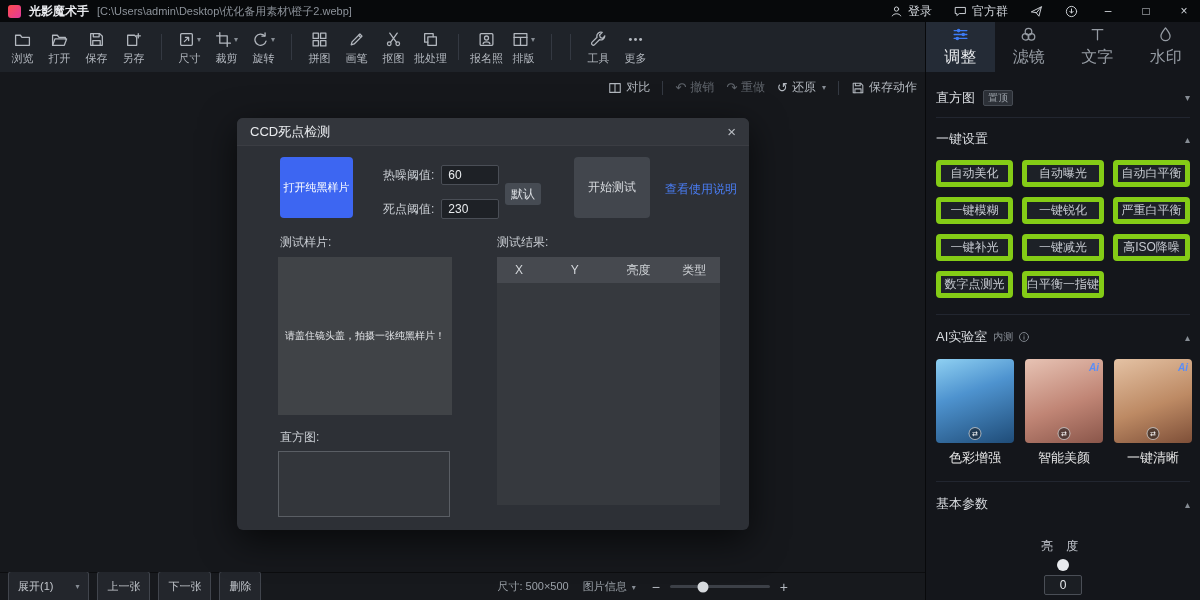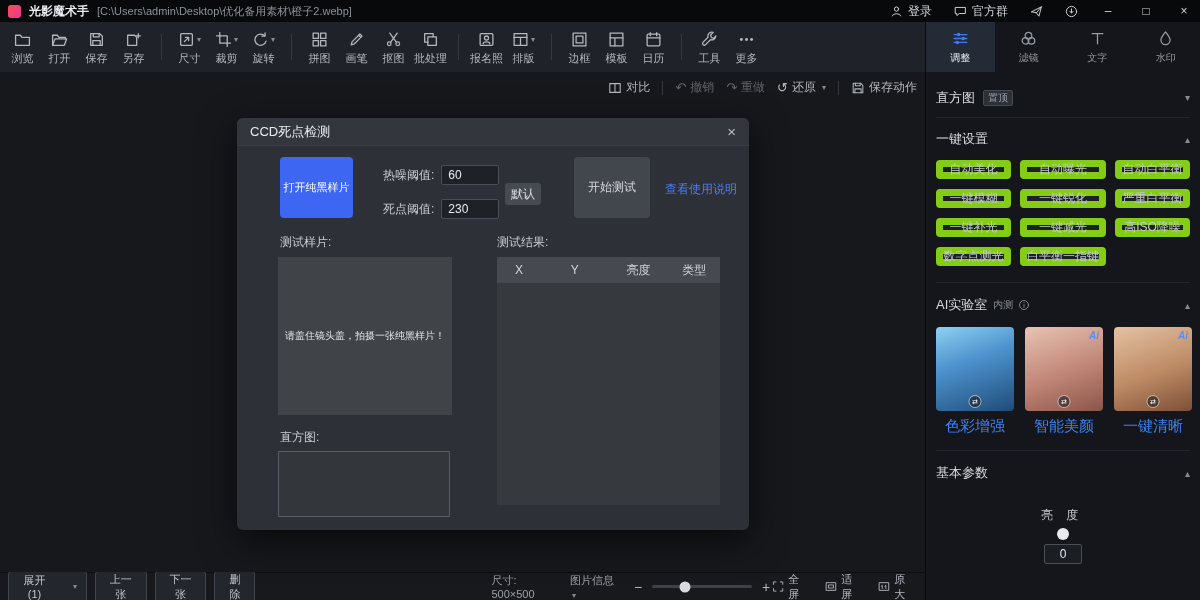--- a/index.html
+++ b/index.html
@@ -71,44 +71,44 @@
   .zbtn { font-size:14px; color:#b3b8bf; width:12px; text-align:center; line-height:1; }
   .ztrack { width:100px; height:3px; background:#3c4047; border-radius:2px; position:relative; }
   .zknob { position:absolute; left:33%; top:50%; transform:translate(-50%,-50%); width:11px; height:11px; border-radius:50%; background:#d7dade; }
   .bb-right { display:flex; align-items:center; gap:16px; margin-left:auto; margin-right:2px; }
   .bb-ic { display:flex; align-items:center; gap:4px; color:#b3b8bf; }
   .bb-ic svg { width:13px; height:13px; }
 
   
   .right-col { width:275px; display:flex; flex-direction:column; background:#14161b; border-left:1px solid #08090b; }
   .tabstrip { height:50px; display:flex; background:#14161b; flex:0 0 auto; }
-  .rtab { flex:1; display:flex; flex-direction:column; align-items:center; justify-content:center; gap:4px; font-size:10px; color:#969ca4; }
+  .rtab { flex:1; display:flex; flex-direction:column; align-items:center; justify-content:center; gap:4px; font-size:16px; color:#969ca4; }
   .rtab svg { width:17px; height:17px; }
   .rtab.active { background:#242b36; color:#e9ebee; }
   .rtab.active svg { color:#3D7BF5; }
   .panel { flex:1; padding:6px 10px 0 10px; overflow:hidden; }
   .sec-head { display:flex; align-items:center; font-size:13px; color:#d8dbdf; }
   .sec-head .chev { margin-left:auto; color:#868c94; font-size:10px; }
   .sh-hist { height:40px; border-bottom:1px solid #222630; }
   .badge { margin-left:8px; font-size:10px; color:#9aa0a8; background:#2c3037; border:1px solid #464b53; border-radius:2px; padding:1px 4px; line-height:12px; }
   .onekey-head { height:42px; }
   .okgrid { display:grid; grid-template-columns:repeat(3,1fr); gap:10px 9px; padding-bottom:16px; border-bottom:1px solid #222630; }
-  .okbtn { height:19px; background:#1d2127; border:7px solid #84cc16; border-radius:4px; color:#c6cad1; font-size:12px; display:flex; align-items:center; justify-content:center; white-space:nowrap; font-family:inherit; }
+  .okbtn { height:27px; background:#1d2127; border:5px solid #84cc16; border-radius:4px; color:#c6cad1; font-size:12px; display:flex; align-items:center; justify-content:center; white-space:nowrap; font-family:inherit; }
   .ai-head { height:44px; }
   .ai-head .info { width:12px; height:12px; margin-left:5px; color:#868c94; }
   .beta { margin-left:6px; font-size:10px; color:#8a9098; }
   .aicards { display:flex; gap:11px; padding-bottom:14px; border-bottom:1px solid #222630; }
   .aicard { width:78px; display:flex; flex-direction:column; align-items:center; gap:6px; }
   .aithumb { width:78px; height:84px; border-radius:4px; position:relative; }
   .th1 { background:linear-gradient(160deg,#8fd0f2 0%,#4e93cf 40%,#1f4c78 100%); }
   .th2 { background:linear-gradient(160deg,#e7c3b4 0%,#c08575 55%,#8a564a 100%); }
   .th3 { background:linear-gradient(160deg,#e4c2a4 0%,#bd8a64 55%,#7e4f38 100%); }
   .aibadge { position:absolute; top:3px; right:4px; font-size:10px; font-style:italic; font-weight:bold; color:#5a8df7; }
   .toggle { position:absolute; bottom:3px; left:50%; transform:translateX(-50%); width:13px; height:13px; border-radius:50%; background:rgba(20,22,26,.55); border:1px solid rgba(255,255,255,.6); color:#fff; font-size:7px; display:flex; align-items:center; justify-content:center; line-height:1; }
-  .ailabel { font-size:15px; color:#3b82f6; }
+  .ailabel { font-size:13px; color:#e5e5e5; }
   .basic-head { height:44px; }
   .bright-row { display:flex; align-items:center; margin-top:12px; gap:10px;flex-direction:column; }
   .bl { font-size:12px; color:#c6cad1; word-spacing:10px; width:44px; white-space:nowrap; }
   .pslider { flex:1; height:14px; position:relative; }
   .ptrack { position:absolute; left:0; right:0; top:6px; height:3px; background:#3c4047; border-radius:2px; }
   .pfill { position:absolute; left:0; width:55%; top:6px; height:3px; background:#3D66F2; border-radius:2px; }
   .pknob { position:absolute; left:55%; top:50%; transform:translate(-50%,-50%); width:12px; height:12px; background:#e8eaee; border-radius:50%; }
   .bval { width:38px; height:20px; border:1px solid #4a4e56; border-radius:2px; background:#1b1e23; color:#e9ebee; font-size:12px; display:flex; align-items:center; justify-content:center; }
 </style>
 </head>
@@ -402,46 +402,20 @@
             <span class="iconrow">
                 <svg class="ico tic">
                   <use href="#i-layout"></use>
                 </svg>
                 <span class="caret">▾</span>
               </span>
             <span class="tlabel">排版</span>
           </div>
         </div>
         <div class="tdiv"></div>
-        <div class="tgroup">
-          <div class="tool">
-            <span class="iconrow">
-                <svg class="ico tic">
-                  <use href="#i-frame"></use>
-                </svg>
-              </span>
-            <span class="tlabel">边框</span>
-          </div>
-          <div class="tool">
-            <span class="iconrow">
-                <svg class="ico tic">
-                  <use href="#i-template"></use>
-                </svg>
-              </span>
-            <span class="tlabel">模板</span>
-          </div>
-          <div class="tool">
-            <span class="iconrow">
-                <svg class="ico tic">
-                  <use href="#i-calendar"></use>
-                </svg>
-              </span>
-            <span class="tlabel">日历</span>
-          </div>
-        </div>
         <div class="tdiv"></div>
         <div class="tgroup">
           <div class="tool">
             <span class="iconrow">
                 <svg class="ico tic">
                   <use href="#i-wrench"></use>
                 </svg>
               </span>
             <span class="tlabel">工具</span>
           </div>
@@ -545,40 +519,20 @@
           </span>
           <div class="zoomctl">
             <span class="zbtn">−</span>
             <div class="ztrack">
               <div class="zknob"></div>
             </div>
             <span class="zbtn">+</span>
           </div>
         </div>
 
-        <div class="bb-right">
-          <span class="bb-ic">
-            <svg class="ico">
-                <use href="#i-fullscreen"></use>
-              </svg>
-            <span>全屏</span>
-          </span>
-          <span class="bb-ic">
-            <svg class="ico">
-                <use href="#i-fit"></use>
-              </svg>
-            <span>适屏</span>
-          </span>
-          <span class="bb-ic">
-            <svg class="ico">
-                <use href="#i-orig"></use>
-              </svg>
-            <span>原大</span>
-          </span>
-        </div>
       </div>
     </div>
 
     <div class="right-col">
       <div class="tabstrip">
         <div class="rtab active">
           <svg class="ico">
               <use href="#i-sliders"></use>
             </svg>
           <span>调整</span>

